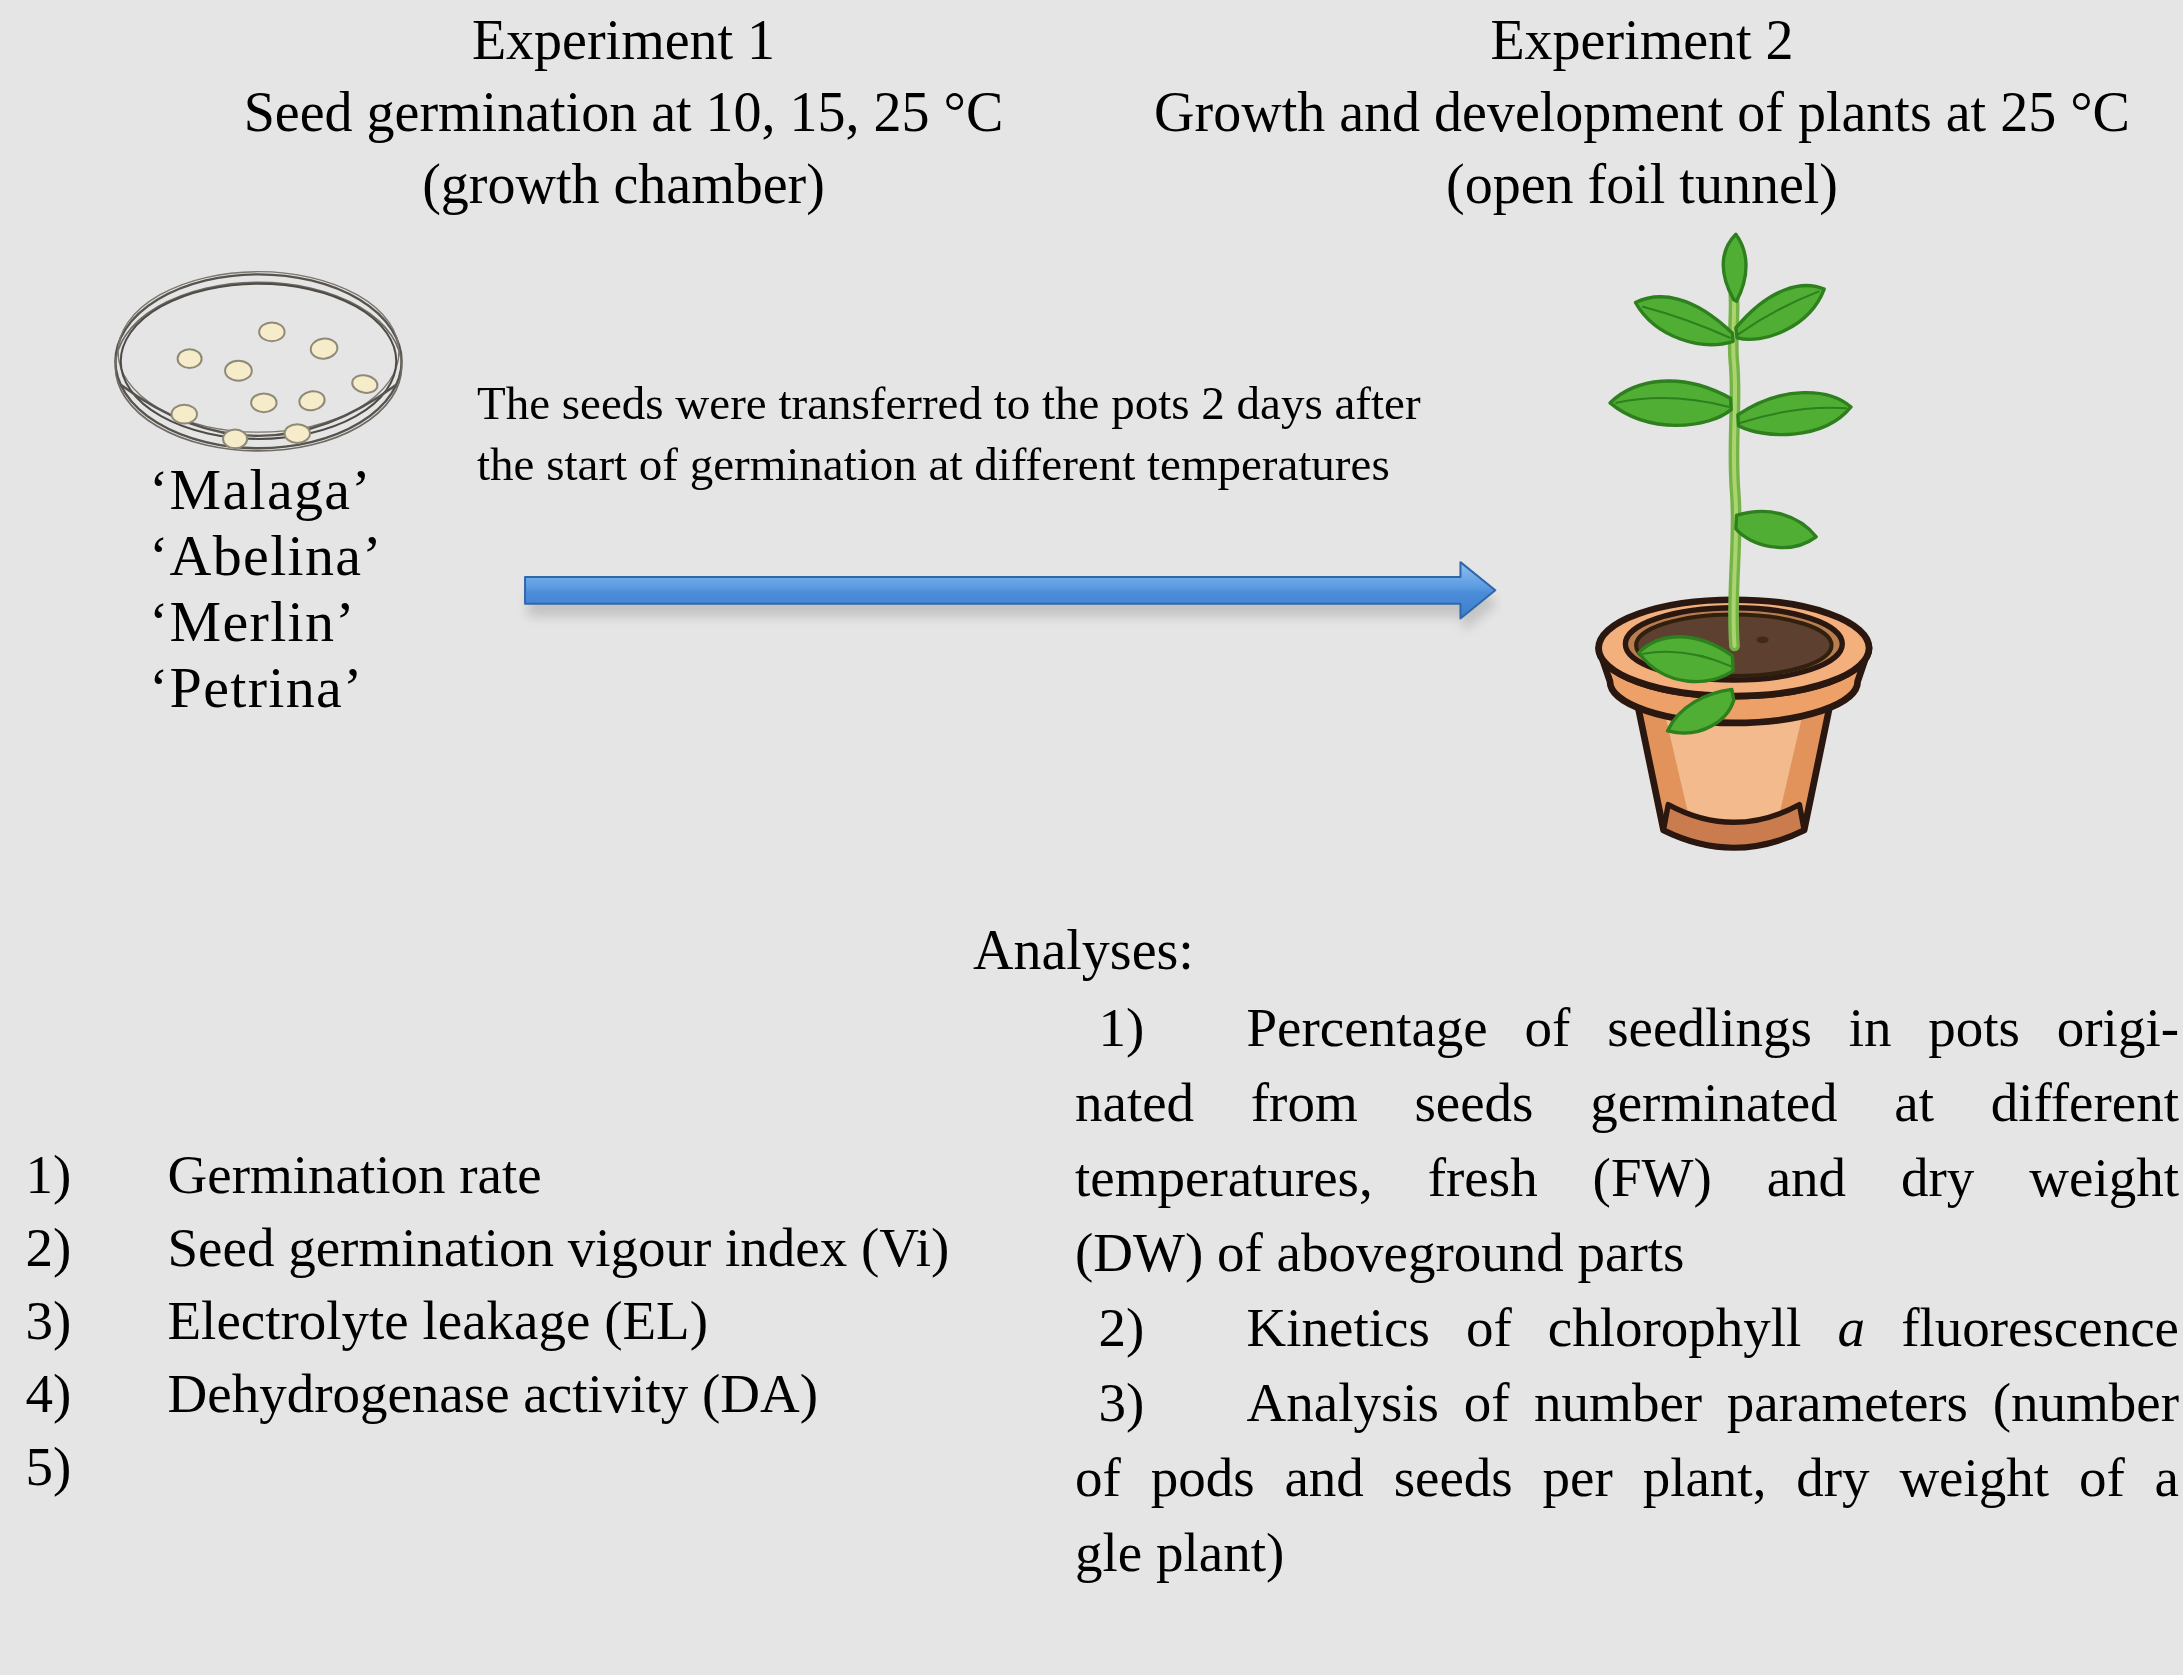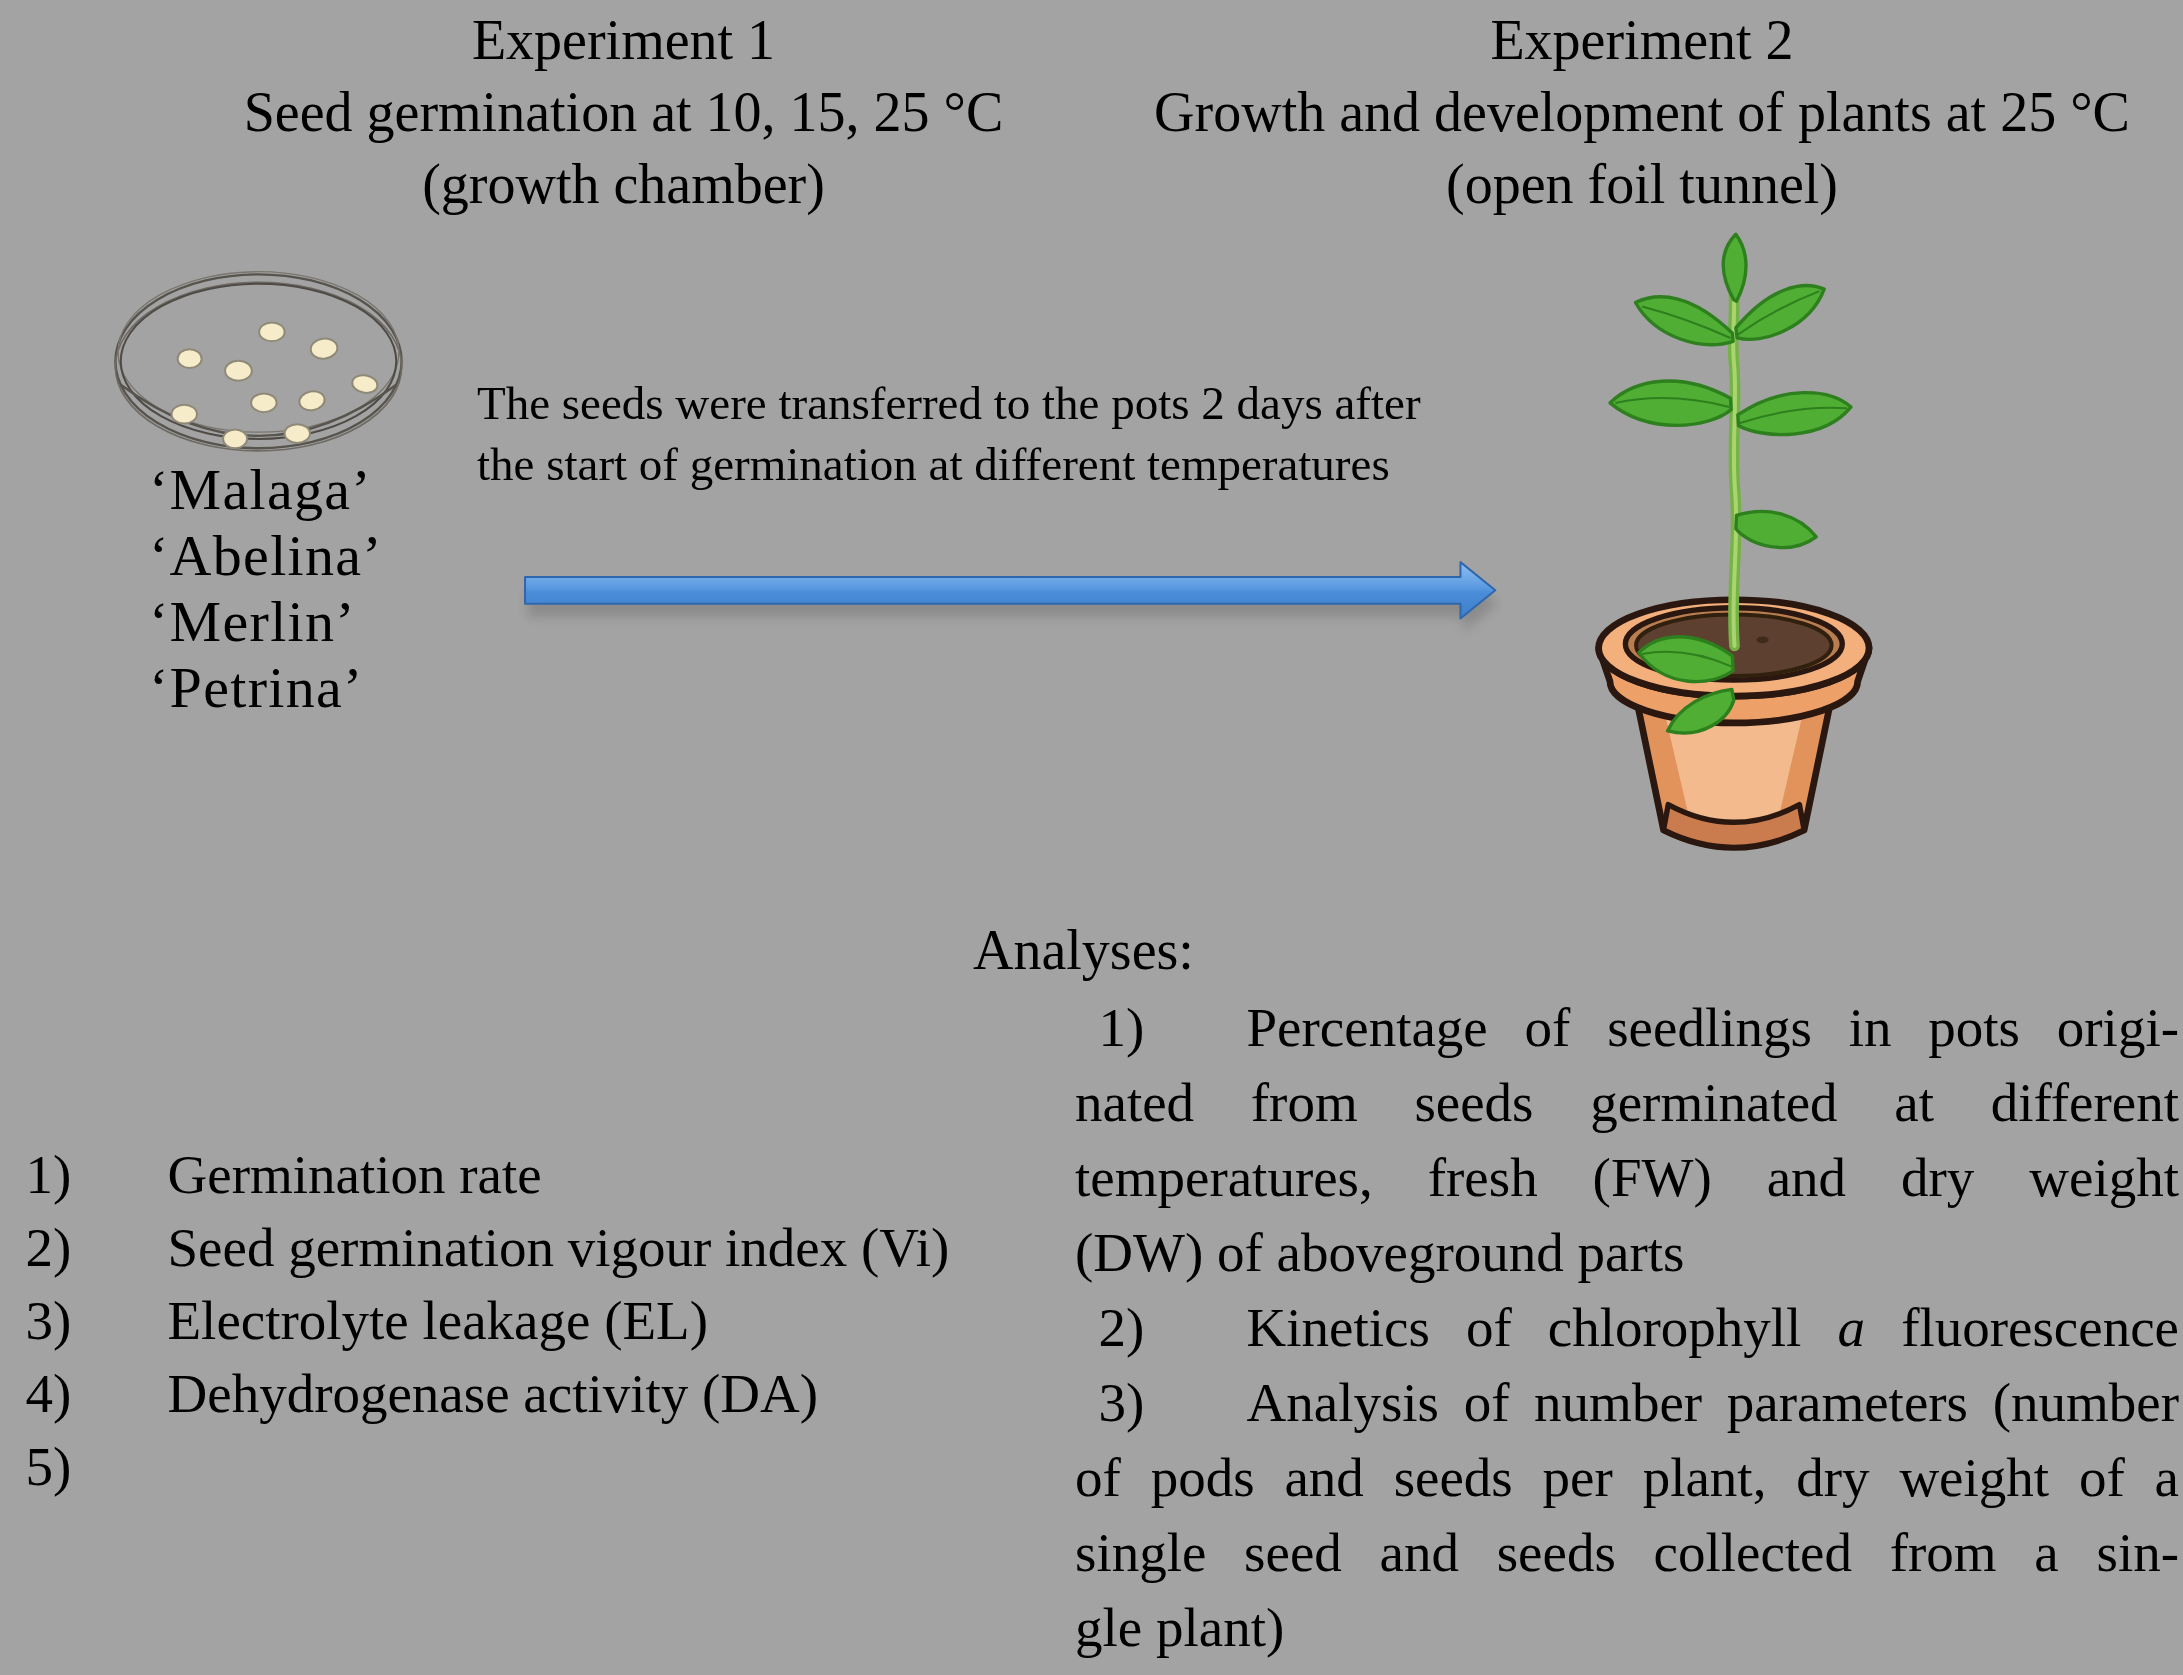--- a/index.html
+++ b/index.html
@@ -1,20 +1,20 @@
 <!DOCTYPE html>
 <html style="font-size:10.7px"><head>
 <meta charset="utf-8">
 <style>
   html,body{margin:0;padding:0;background:#ffffff;}
   .canvas{
     position:relative;
     width:2183px;
     height:1675px;
-    background:#a3a3a3;
+    background:#e5e5e5;
     font-family:"Liberation Serif","DejaVu Serif",serif;
     color:#000000;
     overflow:hidden;
   }
   .abs{position:absolute;}
   .nowrap{white-space:nowrap;}
 
   
   .exp-title{
     text-align:center;
@@ -198,22 +198,19 @@
     </div>
     <div class="rline j">
       <span class="rnum">2)</span><span>Kinetics of chlorophyll </span><i>a</i><span> fluorescence</span>
     </div>
     <div class="rline j">
       <span class="rnum">3)</span><span>Analysis of number parameters (number</span>
     </div>
     <div class="rline j">
       <span>of pods and seeds per plant, dry weight of a</span>
     </div>
-    <div class="rline j">
-      <span>single seed and seeds collected from a sin-</span>
-    </div>
     <div class="rline">
       <span>gle plant)</span>
     </div>
   </div>
 
 </div>
 
 
 </body></html>

